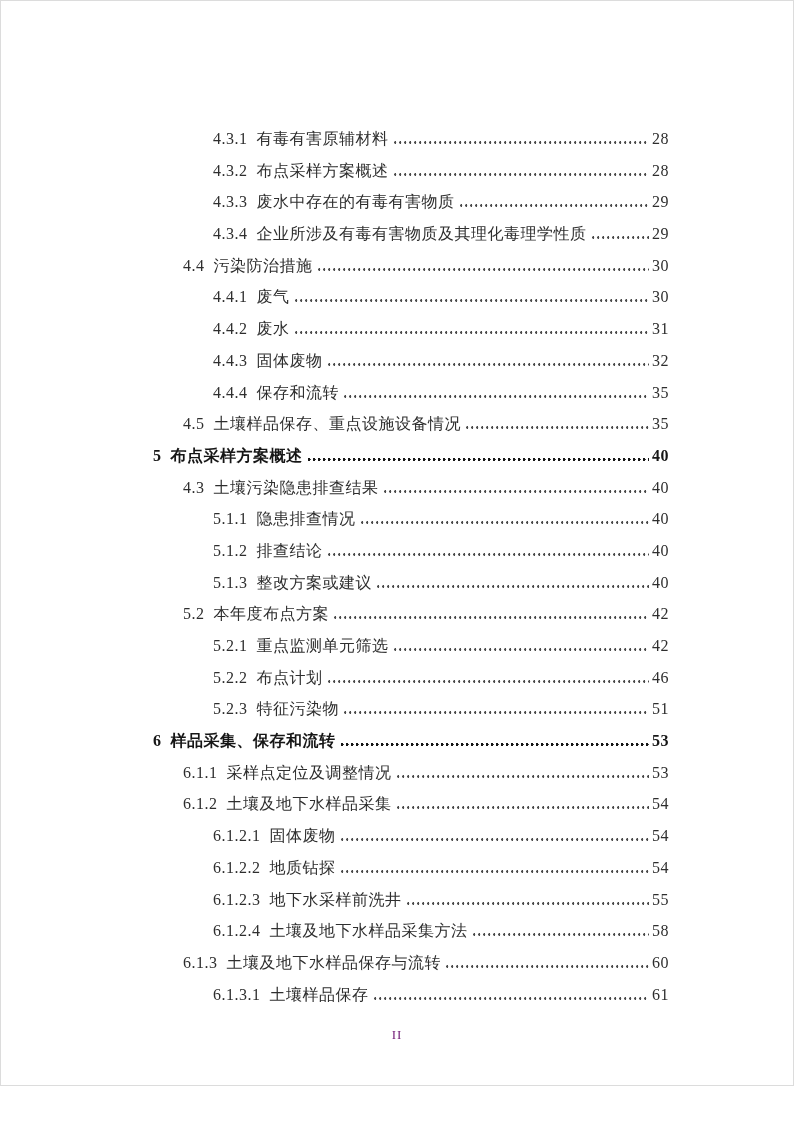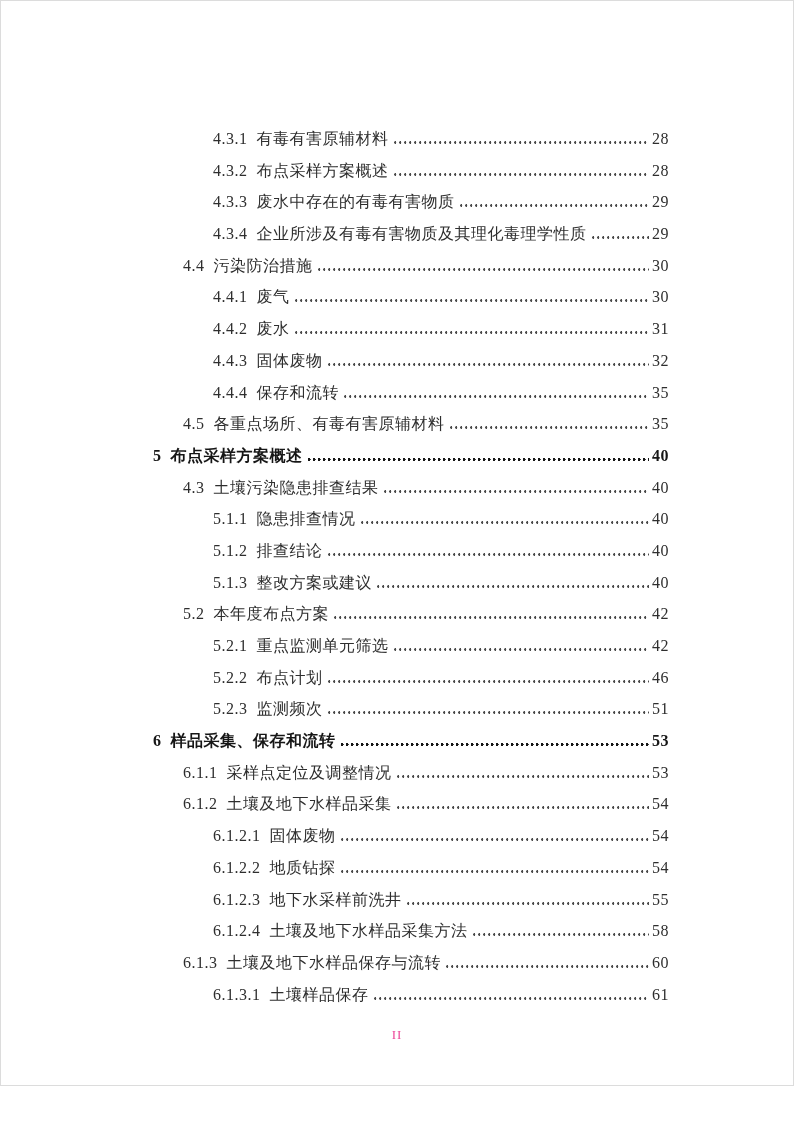--- a/index.html
+++ b/index.html
@@ -61,21 +61,21 @@
     background-image: radial-gradient(circle at 1.2px 1.5px, #161616 1.25px, transparent 1.5px);
   }
   .footer {
     position: absolute;
     top: 1026px;
     left: 0;
     width: 100%;
     text-align: center;
     font-size: 13px;
     letter-spacing: 1px;
-    color: #ec4899;
+    color: #701a75;
   }
 </style>
 </head>
 <body>
 
 <div class="page">
   <div class="toc">
       <div class="toc-row lv3">
     <span class="num">4.3.1</span>
     <span class="title">有毒有害原辅材料</span>
@@ -125,21 +125,21 @@
     <span class="pagenum">32</span>
   </div>
       <div class="toc-row lv3">
     <span class="num">4.4.4</span>
     <span class="title">保存和流转</span>
     <span class="leader"></span>
     <span class="pagenum">35</span>
   </div>
       <div class="toc-row lv2">
     <span class="num">4.5</span>
-    <span class="title">各重点场所、有毒有害原辅材料</span>
+    <span class="title">土壤样品保存、重点设施设备情况</span>
     <span class="leader"></span>
     <span class="pagenum">35</span>
   </div>
       <div class="toc-row lv1 bold">
     <span class="num">5</span>
     <span class="title">布点采样方案概述</span>
     <span class="leader"></span>
     <span class="pagenum">40</span>
   </div>
       <div class="toc-row lv2">
@@ -179,21 +179,21 @@
     <span class="pagenum">42</span>
   </div>
       <div class="toc-row lv3">
     <span class="num">5.2.2</span>
     <span class="title">布点计划</span>
     <span class="leader"></span>
     <span class="pagenum">46</span>
   </div>
       <div class="toc-row lv3">
     <span class="num">5.2.3</span>
-    <span class="title">监测频次</span>
+    <span class="title">特征污染物</span>
     <span class="leader"></span>
     <span class="pagenum">51</span>
   </div>
       <div class="toc-row lv1 bold">
     <span class="num">6</span>
     <span class="title">样品采集、保存和流转</span>
     <span class="leader"></span>
     <span class="pagenum">53</span>
   </div>
       <div class="toc-row lv2">

